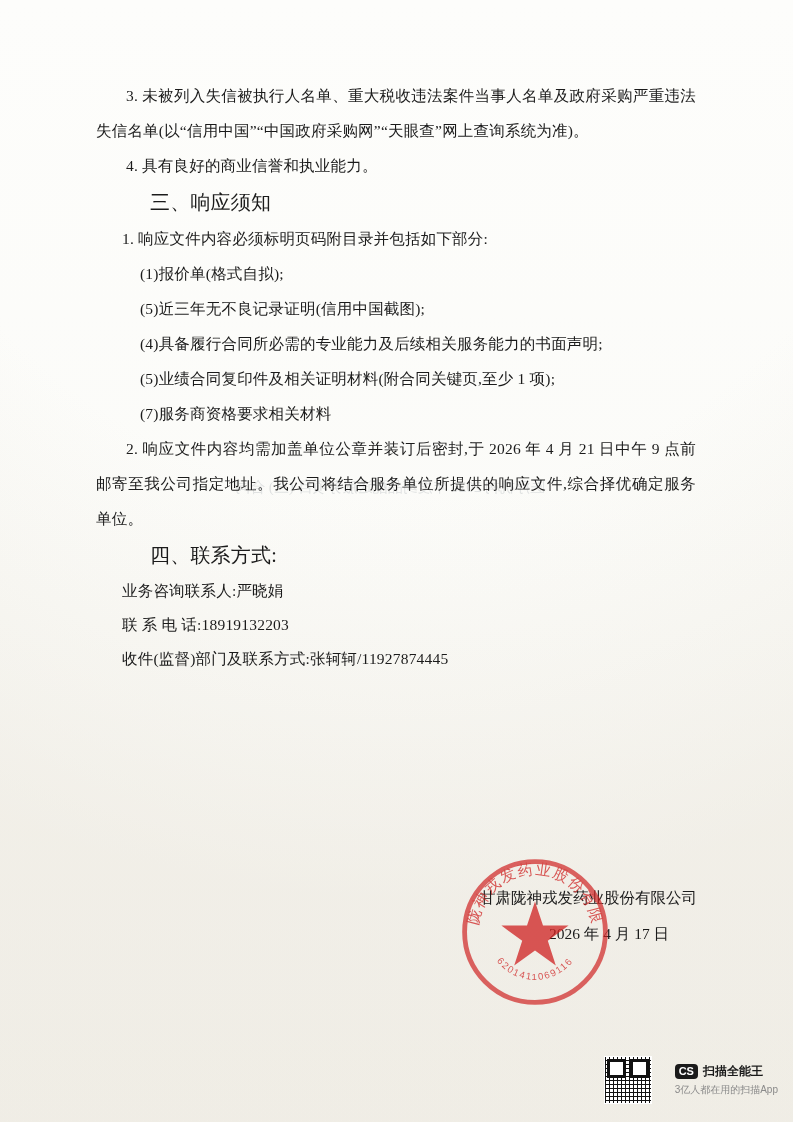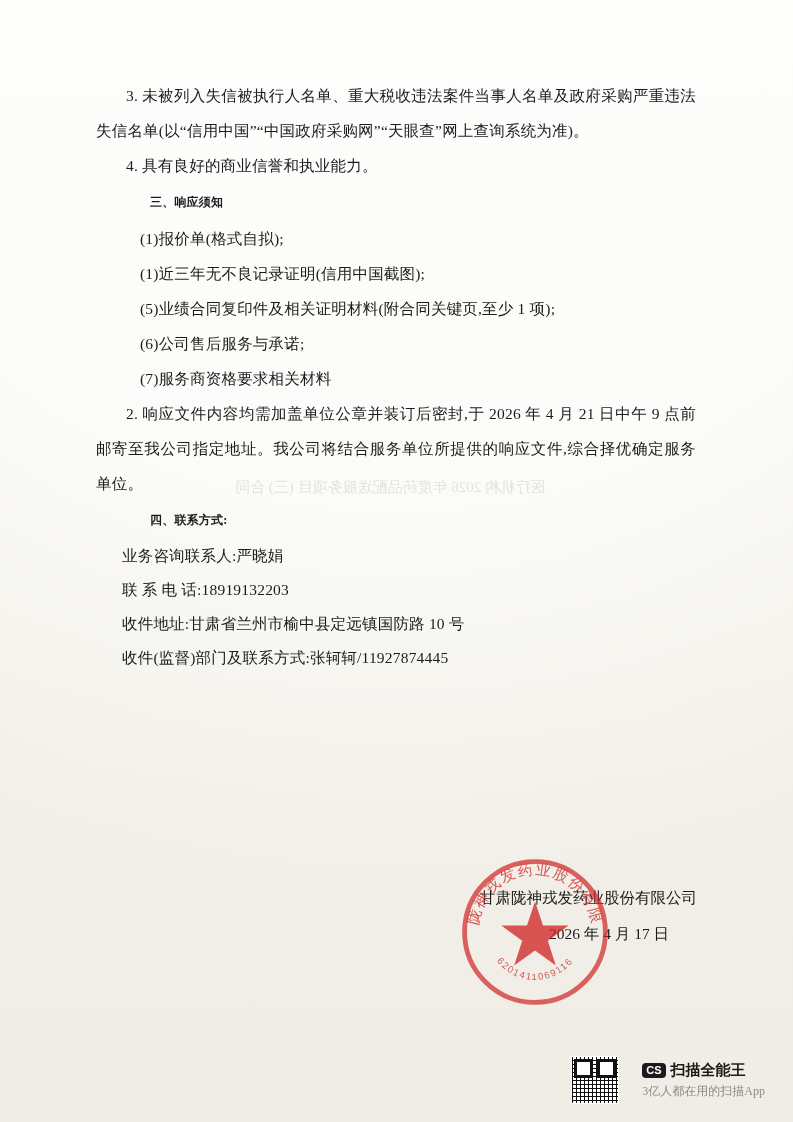--- a/index.html
+++ b/index.html
@@ -35,22 +35,22 @@
     width: 600px;
   }
   p {
     margin: 0;
     font-size: 15.5px;
     line-height: 35px;
     letter-spacing: 0.2px;
     text-align: justify;
   }
   .heading {
-    font-weight: bold;
-    font-size: 12px;
+    font-weight: normal;
+    font-size: 20px;
     line-height: 38px;
     padding-left: 54px;
   }
   .sub-item { padding-left: 44px; }
   .para-ind { text-indent: 30px; }
   .lead-ind { padding-left: 26px; }
   .contact-line { padding-left: 26px; line-height: 34px; }
   .sign-block {
     position: absolute;
     right: 96px;
@@ -72,21 +72,21 @@
     width: 160px;
     height: 160px;
     pointer-events: none;
     opacity: 0.82;
   }
   .stamp svg { width: 100%; height: 100%; }
 
   
   .cs-watermark {
     position: absolute;
-    right: 28px;
+    right: 15px;
     bottom: 18px;
     display: flex;
     align-items: center;
     gap: 23px;
   }
   .qr {
     width: 46px;
     height: 46px;
     background-color: #fff;
     background-image:
@@ -112,27 +112,27 @@
     color: #fff;
     font-family: "Liberation Sans", sans-serif;
     font-size: 11px;
     font-weight: bold;
     border-radius: 4px;
     padding: 2px 4px;
     line-height: 1;
   }
   .cs-title {
     font-family: "Liberation Sans", sans-serif;
-    font-size: 15px;
+    font-size: 12px;
     font-weight: bold;
     color: #1a1a1a;
   }
   .cs-sub {
-    font-family: Liberation Serif, serif;
-    font-size: 12px;
+    font-family: Liberation Sans, sans-serif;
+    font-size: 10px;
     color: #8a8a8a;
     margin-top: 3px;
   }
   
   .ghost {
     position: absolute;
     left: 150px;
     top: 470px;
     width: 480px;
     font-size: 15px;
@@ -152,34 +152,34 @@
   <div class="ghost">医疗机构 2026 年度药品配送服务项目 (三) 合同</div>
 
   <div class="content">
 
     <p class="para-ind">3. 未被列入失信被执行人名单、重大税收违法案件当事人名单及政府采购严重违法失信名单(以“信用中国”“中国政府采购网”“天眼查”网上查询系统为准)。</p>
 
     <p class="para-ind">4. 具有良好的商业信誉和执业能力。</p>
 
     <p class="heading">三、响应须知</p>
 
+    <p class="lead-ind">1. 响应文件内容必须标明页码附目录并包括如下部分:</p>
 
     <p class="sub-item">(1)报价单(格式自拟);</p>
-    <p class="sub-item">(1)近三年无不良记录证明(信用中国截图);</p>
+    <p class="sub-item">(5)近三年无不良记录证明(信用中国截图);</p>
+    <p class="sub-item">(4)具备履行合同所必需的专业能力及后续相关服务能力的书面声明;</p>
     <p class="sub-item">(5)业绩合同复印件及相关证明材料(附合同关键页,至少 1 项);</p>
-    <p class="sub-item">(6)公司售后服务与承诺;</p>
     <p class="sub-item">(7)服务商资格要求相关材料</p>
 
     <p class="para-ind">2. 响应文件内容均需加盖单位公章并装订后密封,于 2026 年 4 月 21 日中午 9 点前邮寄至我公司指定地址。我公司将结合服务单位所提供的响应文件,综合择优确定服务单位。</p>
 
     <p class="heading">四、联系方式:</p>
 
     <p class="contact-line">业务咨询联系人:严晓娟</p>
     <p class="contact-line">联 系 电 话:18919132203</p>
-    <p class="contact-line">收件地址:甘肃省兰州市榆中县定远镇国防路 10 号</p>
     <p class="contact-line">收件(监督)部门及联系方式:张轲轲/11927874445</p>
   </div>
 
   <div class="sign-block">
     <span class="sign-line">甘肃陇神戎发药业股份有限公司</span>
     <span class="sign-date">2026 年 4 月 17 日</span>
   </div>
 
   <div class="stamp">
     <svg viewBox="0 0 200 200" xmlns="http://www.w3.org/2000/svg">

